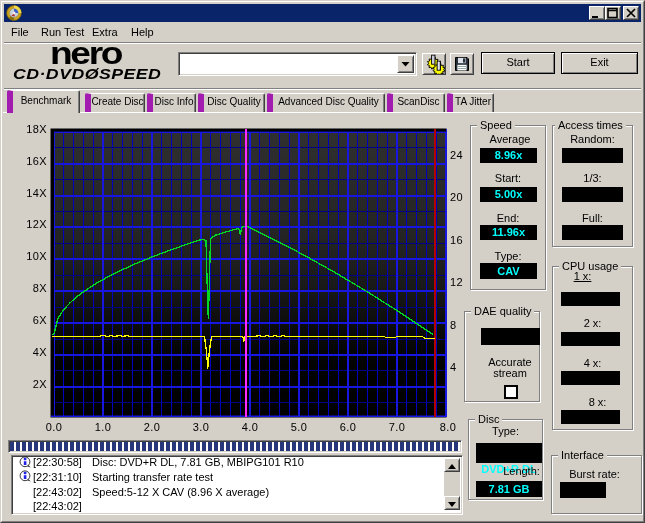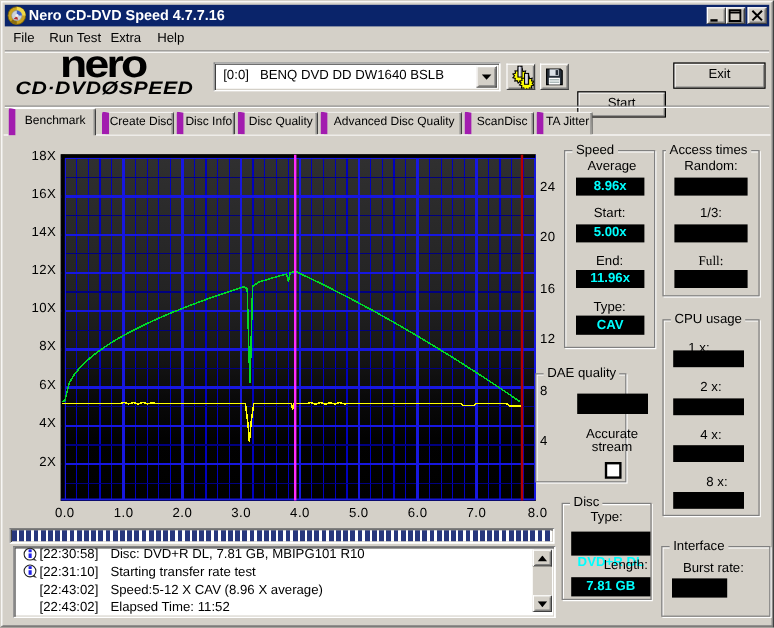--- a/index.html
+++ b/index.html
@@ -44,21 +44,20 @@
   <svg style="position:absolute;left:2px;top:1px" width="16" height="16" viewBox="0 0 16 16">
     <circle cx="8" cy="8" r="7.4" fill="#caa21d" stroke="#6e5a0a" stroke-width="0.7"></circle>
     <path d="M8,0.6 A7.4,7.4 0 0 1 15.4,8 L12,8 A4,4 0 0 0 8,4 Z" fill="#f0d84a"></path>
     <path d="M2.8,13.2 A7.4,7.4 0 0 0 8,15.4 L8,12 A4,4 0 0 1 5,10.8 Z" fill="#8a6d10"></path>
     <circle cx="8" cy="8" r="4.3" fill="#ccd2da" stroke="#8a929e" stroke-width="0.5"></circle>
     <path d="M8,3.7 A4.3,4.3 0 0 1 12.3,8 L9.6,8 A1.6,1.6 0 0 0 8,6.4 Z" fill="#3a5ec8"></path>
     <path d="M5.3,10.8 L8,8.4 L9.2,11.4 Z" fill="#b83030"></path>
     <circle cx="8" cy="8" r="1.2" fill="#eef0f2"></circle>
   </svg>
 
-  <div class="txt">Nero CD-DVD Speed 4.7.7.16</div>
   <div class="tbtn" style="left:585px">
     <svg width="14" height="12" viewBox="0 0 14 12">
         <rect x="2" y="9" width="6" height="2" fill="#000"></rect>
       </svg>
   </div>
   <div class="tbtn" style="left:601px">
     <svg width="14" height="12" viewBox="0 0 14 12">
         <path d="M2,1.5 h9 v9 h-9 z M2,3.5 h9" fill="none" stroke="#000" stroke-width="1.6"></path>
       </svg>
   </div>
@@ -74,21 +73,20 @@
     <span style="left:37px">Run Test</span>
     <span style="left:88px">Extra</span>
     <span style="left:127px">Help</span>
 </div>
 <div class="abs sep" style="left:4px; top:42px; width:637px;"></div>
 
 <div class="abs" style="left:50px; top:35px; width:90px; height:36px; font-weight:bold; font-size:32px; letter-spacing:-2px; transform:scaleX(1.16); transform-origin:0 0;">nero</div>
 <div class="abs" style="left:13px; top:65px; font-weight:bold; font-style:italic; font-size:15px; letter-spacing:0.4px; transform:scaleX(1.18); transform-origin:0 0;">CD·DVDØSPEED</div>
 
 <div class="abs sunken" style="left:178px; top:52px; width:239px; height:24px; background:#fff;">
-  <div style="position:absolute; left:7px; top:4px; white-space:pre;">[0:0]   BENQ DVD DD DW1640 BSLB</div>
   <div class="btn" style="position:absolute; right:2px; top:2px; width:17px; height:18px;">
     <svg width="9" height="6" viewBox="0 0 9 6" style="margin-top:5px">
         <path d="M0.5,1 L8.5,1 L4.5,5.5 Z" fill="#000"></path>
       </svg>
   </div>
 </div>
 
 <div class="abs btn" style="left:422px; top:53px; width:24px; height:22px;">
   <svg width="22" height="20" viewBox="0 0 22 20" style="margin-top:0px">
     <g>
@@ -106,21 +104,21 @@
 <div class="abs btn" style="left:450px; top:53px; width:24px; height:22px;">
   <svg width="18" height="18" viewBox="0 0 18 18" style="margin-top:1px">
     <path d="M2.5,2.5 H14 L15.5,4 V15.5 H2.5 Z" fill="#262e38" stroke="#000" stroke-width="1"></path>
     <rect x="5" y="2.8" width="7.6" height="5.4" fill="#dde2e8"></rect>
     <rect x="10" y="3.4" width="2" height="4.2" fill="#262e38"></rect>
     <rect x="4.4" y="9.8" width="9.2" height="5.7" fill="#fff"></rect>
     <rect x="5" y="11" width="8" height="1" fill="#9aa"></rect>
     <rect x="5" y="13" width="8" height="1" fill="#9aa"></rect>
   </svg>
 </div>
-<div class="abs btnd" style="left:481px; top:52px; width:74px; height:22px; border-width:1.5px; padding-top:3px;margin-top:24px;">Start</div>
+<div class="abs btnd" style="left:481px; top:52px; width:74px; height:22px; border-width:1.5px; padding-top:3px;">Start</div>
 <div class="abs btnd" style="left:561px; top:52px; width:77px; height:22px; padding-top:3px;">Exit</div>
 
 <div class="abs sep" style="left:4px; top:88px; width:637px;"></div>
 
 <div class="abs" style="left:3px; top:112px; width:639px; height:1px; background:#fff;"></div>
 
 <div class="tab" style="left:7px; top:90px; width:73px; height:23px; z-index:2; box-shadow:inset -1px 0 0 #808080, 0 1px 0 #D4D0C8; padding-top:4px;">Benchmark</div>
 <div class="tab" style="left:85px; top:93px; width:60px; height:19px; padding-top:2px;">Create Disc</div>
 <div class="tab" style="left:147px; top:93px; width:49px; height:19px; padding-top:2px;">Disc Info</div>
 <div class="tab" style="left:198px; top:93px; width:67px; height:19px; padding-top:2px;">Disc Quality</div>
@@ -254,21 +252,20 @@
     <rect x="4.8" y="5.2" width="2.6" height="3.8" fill="#2222e8"></rect>
     <path d="M9.4,9 L11.8,11.6 L8.4,10.6 Z" fill="#333"></path>
   </svg>
   <div style="position:absolute; left:21px; top:-0.6px; line-height:14.6px; white-space:pre;">[22:30:58]</div>
   <div style="position:absolute; left:21px; top:14px; line-height:14.6px; white-space:pre;">[22:31:10]</div>
   <div style="position:absolute; left:21px; top:28.6px; line-height:14.6px; white-space:pre;">[22:43:02]</div>
   <div style="position:absolute; left:21px; top:43.2px; line-height:14.6px; white-space:pre;">[22:43:02]</div>
   <div style="position:absolute; left:80px; top:-0.6px; line-height:14.6px; white-space:pre;">Disc: DVD+R DL, 7.81 GB, MBIPG101 R10</div>
   <div style="position:absolute; left:80px; top:14px; line-height:14.6px; white-space:pre;">Starting transfer rate test</div>
   <div style="position:absolute; left:80px; top:28.6px; line-height:14.6px; white-space:pre;">Speed:5-12 X CAV (8.96 X average)</div>
-  <div style="position:absolute; left:80px; top:43.2px; line-height:14.6px; white-space:pre;">Elapsed Time: 11:52</div>
   <div style="position:absolute; right:2px; top:2px; width:16px; height:52px; background:#D4D0C8;">
     <div class="btn" style="position:absolute; top:0; left:0; width:16px; height:14px;"><svg width="8" height="5" viewBox="0 0 8 5" style="margin-top:4px">
           <path d="M4,0 L8,5 L0,5 Z" fill="#000"></path>
         </svg></div>
     <div class="btn" style="position:absolute; bottom:0; left:0; width:16px; height:14px;"><svg width="8" height="5" viewBox="0 0 8 5" style="margin-top:4px">
           <path d="M0,0 L8,0 L4,5 Z" fill="#000"></path>
         </svg></div>
   </div>
 </div>
 
@@ -284,36 +281,36 @@
 <div class="lab" style="left:470px; top:250px; width:76px;">Type:</div>
 <div class="blk" style="left:480px; top:263px; width:57px; height:16px; padding-top:2px;">CAV</div>
 
 <div class="grp" style="left:552px; top:125px; width:81px; height:122px;">
     <span class="lbl" style="left:2px">Access times</span>
   </div>
 <div class="lab" style="left:552px; top:133px; width:81px;">Random:</div>
 <div class="blk" style="left:562px; top:148px; width:61px; height:15px;"></div>
 <div class="lab" style="left:552px; top:172px; width:81px;">1/3:</div>
 <div class="blk" style="left:562px; top:187px; width:61px; height:15px;"></div>
-<div class="lab" style="left:552px; top:212px; width:81px;font-family:Liberation Serif, serif;">Full:</div>
+<div class="lab" style="left:552px; top:212px; width:81px;">Full:</div>
 <div class="blk" style="left:562px; top:225px; width:61px; height:15px;"></div>
 
 <div class="grp" style="left:552px; top:266px; width:81px; height:164px;">
     <span class="lbl">CPU usage</span>
   </div>
-<div class="lab" style="left:552px; top:284px; width:61px;text-decoration:underline;">1 x:</div>
+<div class="lab" style="left:552px; top:270px; width:61px;text-decoration:underline;">1 x:</div>
 <div class="blk" style="left:561px; top:292px; width:59px; height:14px;"></div>
 <div class="lab" style="left:552px; top:317px; width:81px;">2 x:</div>
 <div class="blk" style="left:561px; top:332px; width:59px; height:14px;"></div>
 <div class="lab" style="left:552px; top:357px; width:81px;">4 x:</div>
 <div class="blk" style="left:561px; top:371px; width:59px; height:14px;"></div>
 <div class="lab" style="left:552px; top:396px; width:91px;">8 x:</div>
 <div class="blk" style="left:561px; top:410px; width:59px; height:14px;"></div>
 
-<div class="grp" style="left:446px; top:311px; width:76px; height:91px;padding-left:16px;">
+<div class="grp" style="left:464px; top:311px; width:76px; height:91px;padding-left:16px;">
     <span class="lbl">DAE quality</span>
   </div>
 <div class="blk" style="left:481px; top:328px; width:59px; height:17px;"></div>
 <div class="lab" style="left:472px; top:356px; width:76px;">Accurate</div>
 <div class="lab" style="left:472px; top:367px; width:76px;">stream</div>
 <div class="abs" style="left:504px; top:385px; width:14px; height:14px; background:#fff; border:2px solid #000;"></div>
 
 <div class="grp" style="left:468px; top:419px; width:75px; height:81px;">
     <span class="lbl">Disc</span>
   </div>

